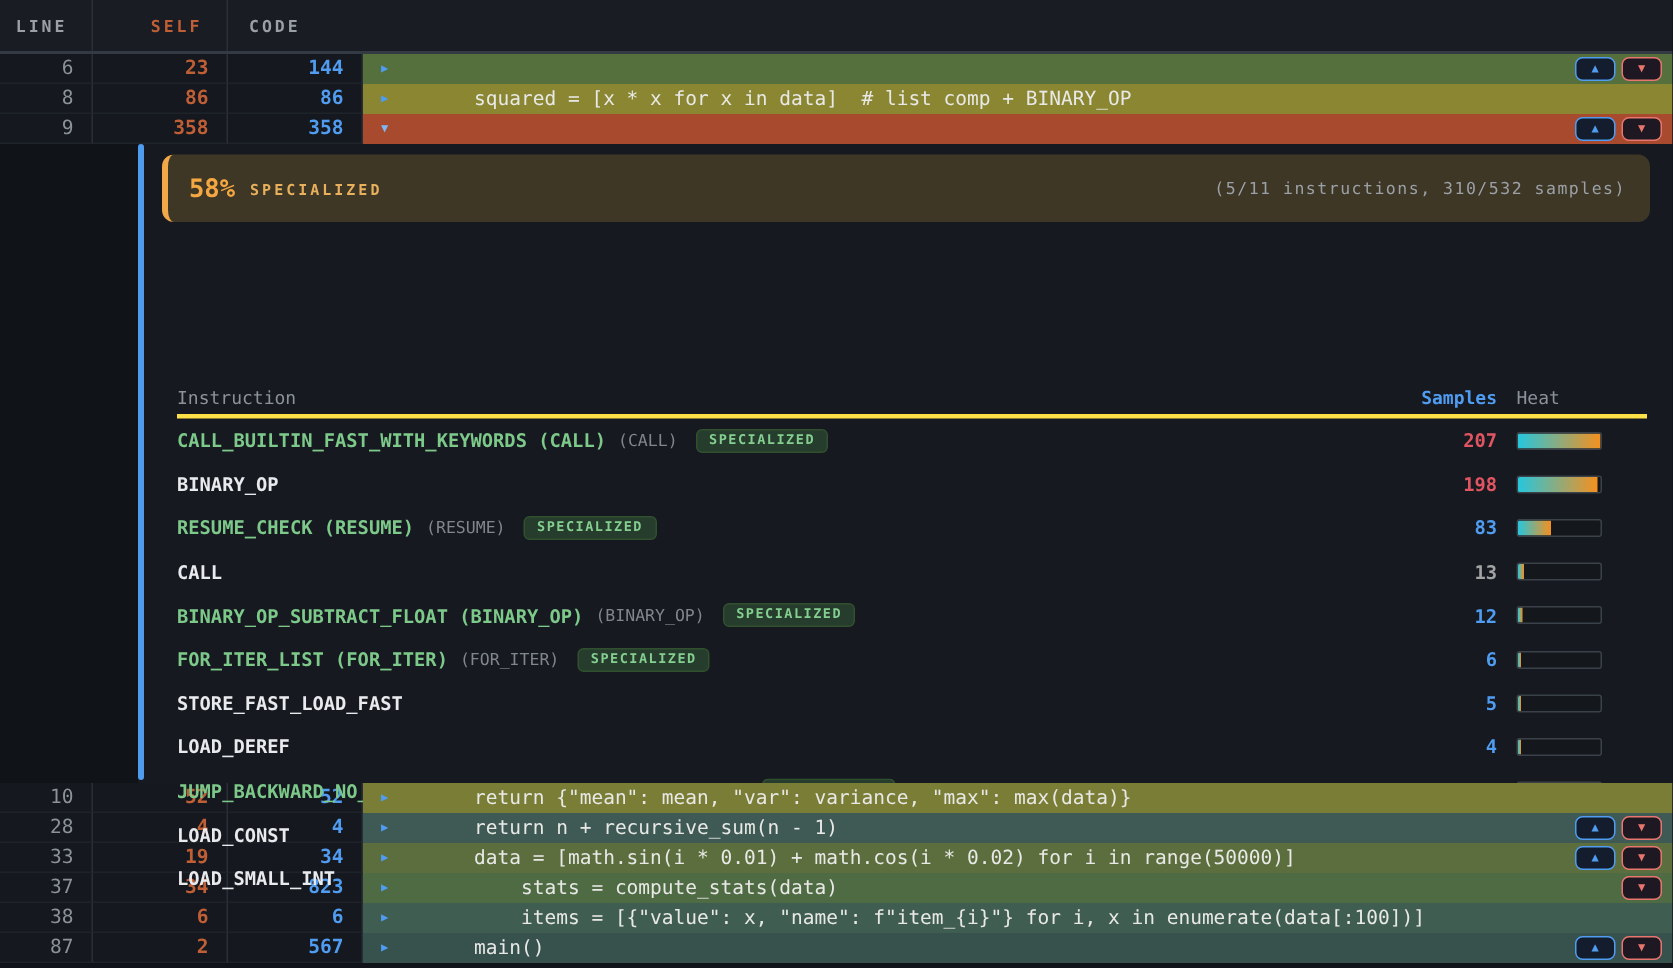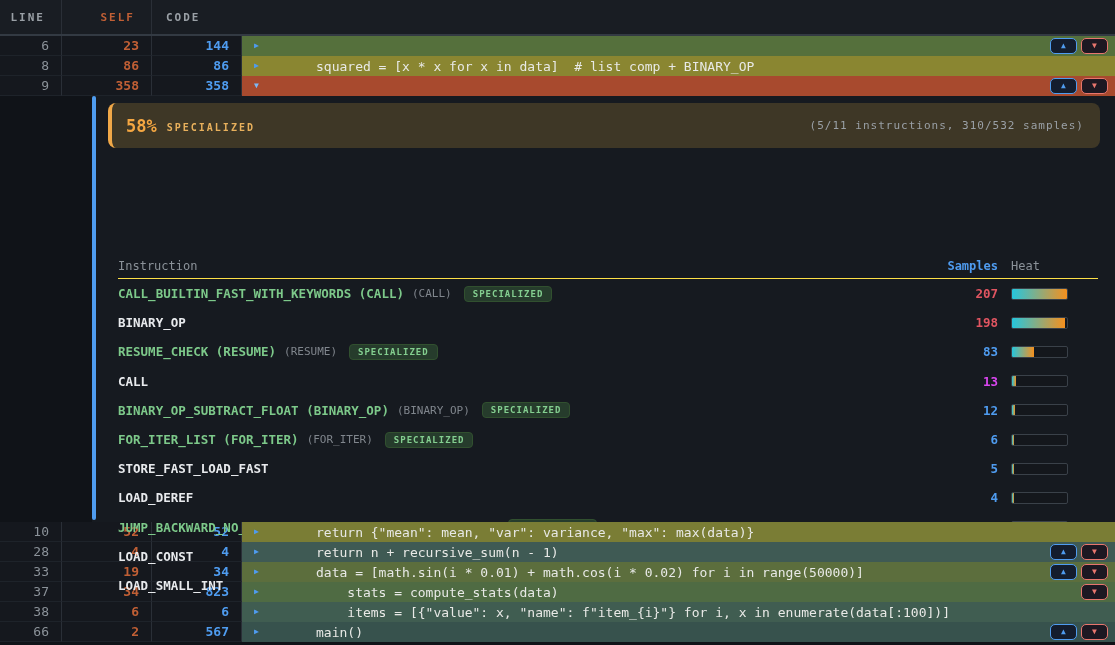--- a/index.html
+++ b/index.html
@@ -41,21 +41,21 @@
 
   .summary { position:absolute; left:108px; top:7px; width:992px; height:45px;
              background:#3e3726; border-left:4px solid #f0a848; border-radius:8px;
              display:flex; align-items:center; padding:0 16px 0 14px; }
   .summary .pct { font-size:17px; font-weight:bold; color:#f5a742; }
   .summary .slabel { font-size:10px; font-weight:bold; letter-spacing:2px; color:#e8b05c;
                      margin-left:10px; margin-top:3px; }
   .summary .sdetail { margin-left:auto; font-size:11px; color:#9aa0a6; letter-spacing:1px; }
 
   .itable { position:absolute; left:118px; top:158px; width:980px; }
-  .ithead { display:flex; align-items:center; height:25px; border-bottom:1px solid #fde047;
+  .ithead { display:flex; align-items:center; height:25px; border-bottom:3px solid #fde047;
             font-size:12px; color:#8b9299; }
   .ithead .h-instr { flex:1; }
   .ithead .h-samples { width:120px; text-align:right; color:#4f9cf0; font-weight:bold; }
   .ithead .h-heat { width:57px; margin-left:13px; text-align:left; }
   .ithead .h-pad { width:30px; }
   .irow { display:flex; align-items:center; height:29.2px; }
   .irow .iname { flex:1; display:flex; align-items:center; white-space:nowrap; overflow:hidden; }
   .iname .nm { font-size:12.5px; font-weight:bold; color:#e8eaed; }
   .iname .nm.spec { color:#7dc98a; }
   .iname .base { font-size:11px; color:#80868d; margin-left:8px; }
@@ -164,21 +164,21 @@
             <span class="isamples" style="color: rgb(79, 156, 240);">83</span>
             <span class="ibar">
               <span class="fill" style="display: block; width: 40%;"></span>
             </span>
             <span class="ipad"></span>
           </div>
           <div class="irow">
             <span class="iname">
               <span class="nm">CALL</span>
             </span>
-            <span class="isamples" style="color: #d946ef;">13</span>
+            <span class="isamples" style="color: #a3a3a3;">13</span>
             <span class="ibar">
               <span class="fill" style="display: block; width: 7%;"></span>
             </span>
             <span class="ipad"></span>
           </div>
           <div class="irow">
             <span class="iname">
               <span class="nm spec">BINARY_OP_SUBTRACT_FLOAT (BINARY_OP)</span>
               <span class="base">(BINARY_OP)</span>
               <span class="badge">SPECIALIZED</span>
@@ -308,21 +308,21 @@
       <div class="code-row">
         <div class="cell line">38</div>
         <div class="cell self">6</div>
         <div class="cell total">6</div>
         <div class="codecell" style="background: rgb(64, 93, 81);">
           <span class="tri">▶</span>
           <span class="codetext">    items = [{"value": x, "name": f"item_{i}"} for i, x in enumerate(data[:100])]</span>
         </div>
       </div>
       <div class="code-row">
-        <div class="cell line">66</div>
+        <div class="cell line">87</div>
         <div class="cell self">2</div>
         <div class="cell total">567</div>
         <div class="codecell" style="background: rgb(55, 82, 77);">
           <span class="tri">▶</span>
           <span class="codetext">main()</span>
           <span class="navbtns">
             <span class="navbtn up">▲</span>
             <span class="navbtn down">▼</span>
           </span>
         </div>

